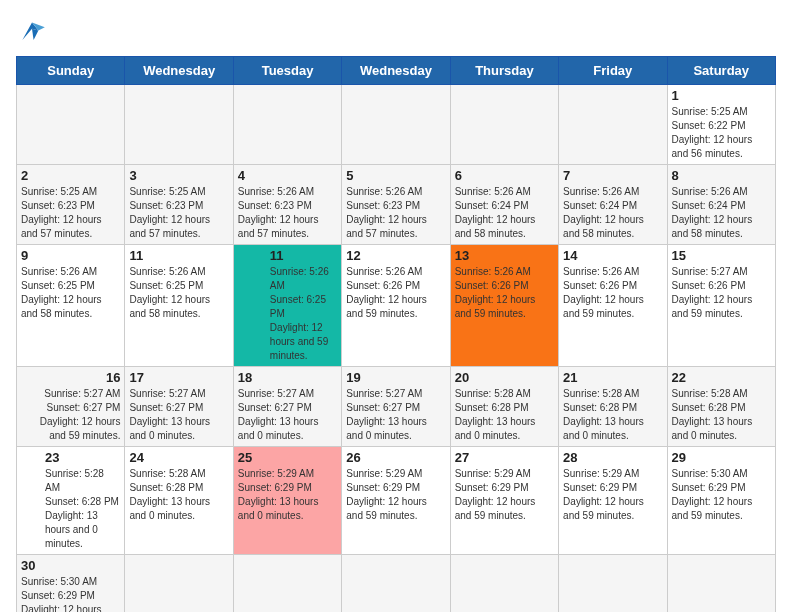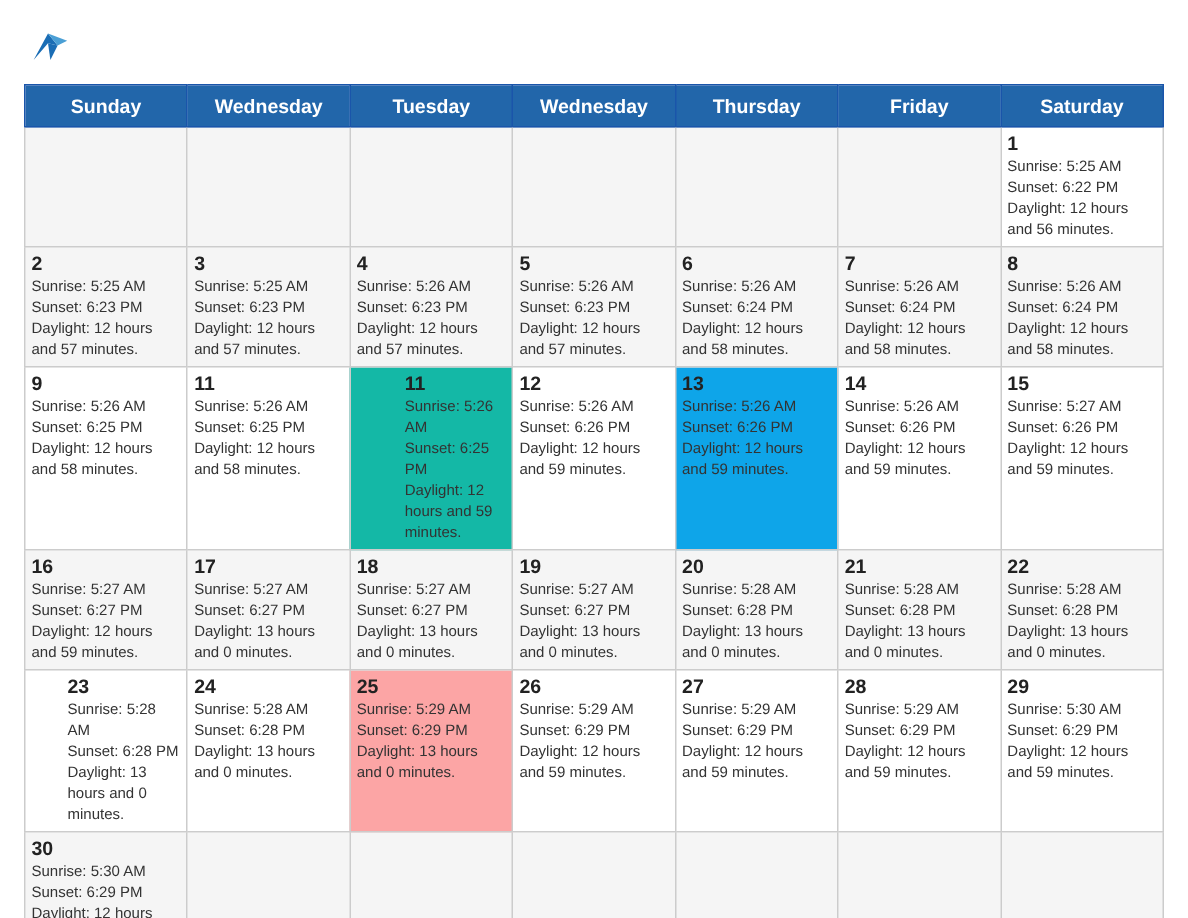--- a/index.html
+++ b/index.html
@@ -179,35 +179,35 @@
           <div class="day-info">Sunrise: 5:26 AM<br>Sunset: 6:25 PM<br>Daylight: 12 hours and 58 minutes.</div>
         </td>
         <td style="background: #14b8a6; padding-left: 36px;">
           <span class="date-num">11</span>
           <div class="day-info">Sunrise: 5:26 AM<br>Sunset: 6:25 PM<br>Daylight: 12 hours and 59 minutes.</div>
         </td>
         <td style="background: rgb(255, 255, 255);">
           <span class="date-num">12</span>
           <div class="day-info">Sunrise: 5:26 AM<br>Sunset: 6:26 PM<br>Daylight: 12 hours and 59 minutes.</div>
         </td>
-        <td style="background: #0ea5e9;">
+        <td style="background: #f97316;">
           <span class="date-num">13</span>
           <div class="day-info">Sunrise: 5:26 AM<br>Sunset: 6:26 PM<br>Daylight: 12 hours and 59 minutes.</div>
         </td>
         <td style="background: rgb(255, 255, 255); margin-top: 21px;">
           <span class="date-num">14</span>
           <div class="day-info">Sunrise: 5:26 AM<br>Sunset: 6:26 PM<br>Daylight: 12 hours and 59 minutes.</div>
         </td>
         <td style="background: rgb(255, 255, 255); margin-top: 32px;">
           <span class="date-num">15</span>
           <div class="day-info">Sunrise: 5:27 AM<br>Sunset: 6:26 PM<br>Daylight: 12 hours and 59 minutes.</div>
         </td>
       </tr>
       <tr>
-        <td style="background: rgb(245, 245, 245);">
+        <td style="background: rgb(245, 245, 245); text-align: right;">
           <span class="date-num">16</span>
           <div class="day-info">Sunrise: 5:27 AM<br>Sunset: 6:27 PM<br>Daylight: 12 hours and 59 minutes.</div>
         </td>
         <td style="background: rgb(245, 245, 245);">
           <span class="date-num">17</span>
           <div class="day-info">Sunrise: 5:27 AM<br>Sunset: 6:27 PM<br>Daylight: 13 hours and 0 minutes.</div>
         </td>
         <td style="background: rgb(245, 245, 245);">
           <span class="date-num">18</span>
           <div class="day-info">Sunrise: 5:27 AM<br>Sunset: 6:27 PM<br>Daylight: 13 hours and 0 minutes.</div>

